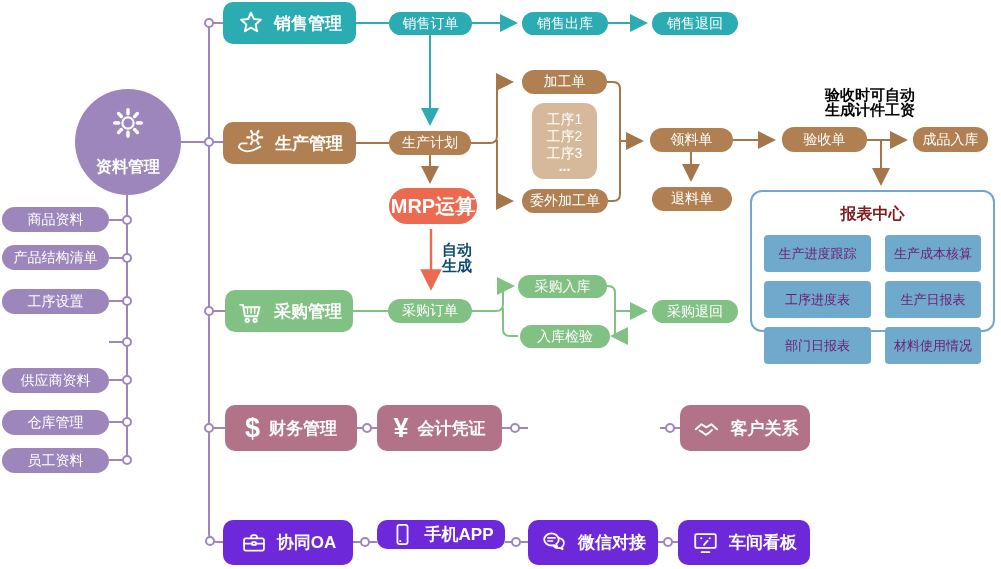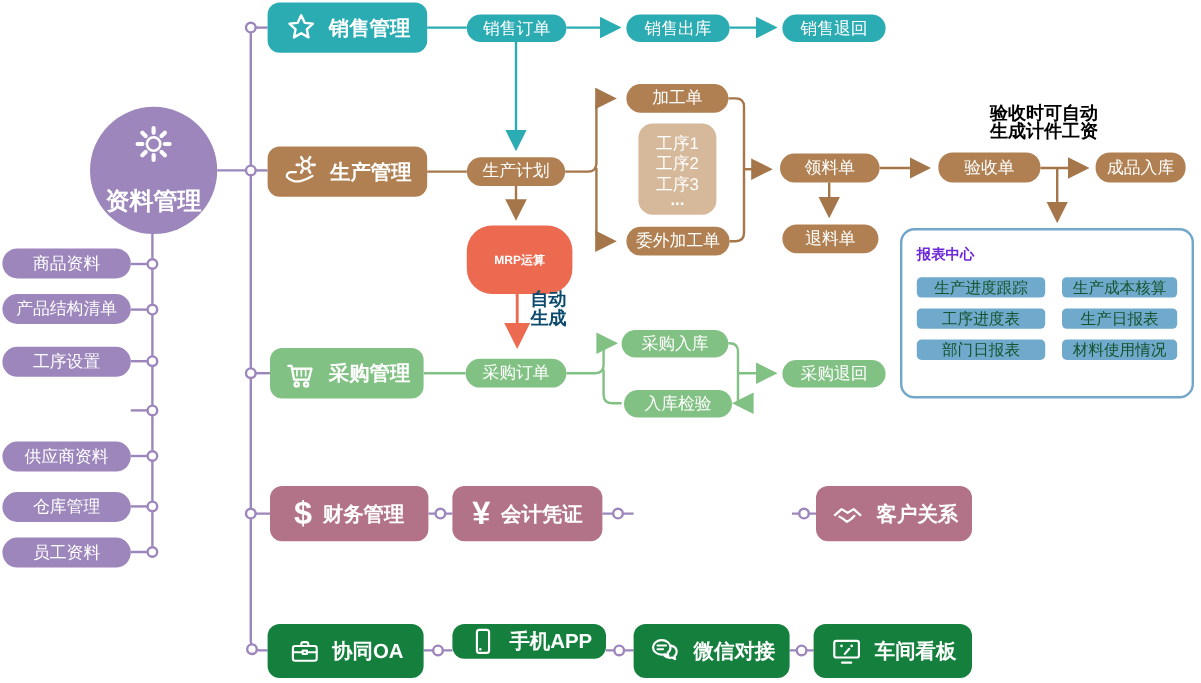--- a/index.html
+++ b/index.html
@@ -2,38 +2,38 @@
 <html><head>
 <meta charset="utf-8">
 <style>
   html,body{margin:0;padding:0;background:#fff;font-family:"Liberation Sans","DejaVu Sans",sans-serif;}
   .stage{position:relative;width:1001px;height:569px;background:#fff;overflow:hidden;}
   svg.wires{position:absolute;left:0;top:0;z-index:0;}
   .node{position:absolute;display:flex;align-items:center;justify-content:center;color:#fff;box-sizing:border-box;z-index:1;text-align:center;}
   .module{border-radius:10px;font-size:17px;font-weight:bold;gap:9px;}
   .pill{border-radius:12px;font-size:14px;}
   .side-pill{border-radius:13px;font-size:14px;left:2px;width:107px;height:25px;}
-  .circle-node{left:75px;top:89px;width:106px;height:106px;border-radius:50%;flex-direction:column;gap:18px;font-size:20px;font-weight:bold;}
+  .circle-node{left:75px;top:89px;width:106px;height:106px;border-radius:50%;flex-direction:column;gap:18px;font-size:16px;font-weight:bold;}
   .teal{background:#2BACB3;}
   .brown{background:#B08052;}
   .green{background:#82C184;}
   .purple{background:#9C86BC;}
   .mauve{background:#B27389;}
-  .blue{background:#15803d;}
+  .blue{background:#6d28d9;}
   .red{background:#EB6A50;}
   .steps-box{left:532px;top:103px;width:65px;height:76px;border-radius:12px;background:#D5B99A;flex-direction:column;font-size:14px;line-height:17px;}
   .steps-box .dots{line-height:9px;font-weight:bold;}
-  .mrp{left:389px;top:188px;width:88px;height:57px;border-radius:21px;font-size:10px;font-weight:bold;}
+  .mrp{left:389px;top:188px;width:88px;height:36px;border-radius:21px;font-size:20px;font-weight:bold;}
   .note{position:absolute;z-index:1;font-weight:bold;}
   .note-brown{left:777px;top:87px;color:#000000;font-size:15px;line-height:15px;margin-left:48px;}
   .note-red{left:442px;top:242px;color:#0c4a6e;font-size:15px;line-height:16px;}
   .report-box{position:absolute;z-index:1;left:750px;top:190px;width:245px;height:142px;background:#fff;border:2px solid #72A7CA;border-radius:12px;box-sizing:border-box;padding:8px 12px 0;}
-  .report-title{color:#6d28d9;font-size:12px;font-weight:bold;margin:4px 0 10px;}
+  .report-title{text-align:center;color:#7f1d1d;font-size:16px;font-weight:bold;margin:4px 0 10px;}
   .report-grid{display:grid;grid-template-columns:107px 1fr;gap:9px 14px;}
-  .report-btn{background:#6FA9CB;color:#14532d;border-radius:4px;font-size:13px;height:17px;display:flex;align-items:center;justify-content:center;white-space:nowrap;}
+  .report-btn{background:#6FA9CB;color:#701a75;border-radius:4px;font-size:13px;height:37px;display:flex;align-items:center;justify-content:center;white-space:nowrap;}
   .icon{display:flex;align-items:center;justify-content:center;}
   .icon svg{stroke:#fff;fill:none;stroke-linecap:round;stroke-linejoin:round;}
   .glyph-icon{font-size:27px;font-weight:bold;line-height:1;}
 </style>
 </head>
 <body>
 
 <div class="stage">
 
   <svg class="wires" width="1001" height="569" viewBox="0 0 1001 569">

